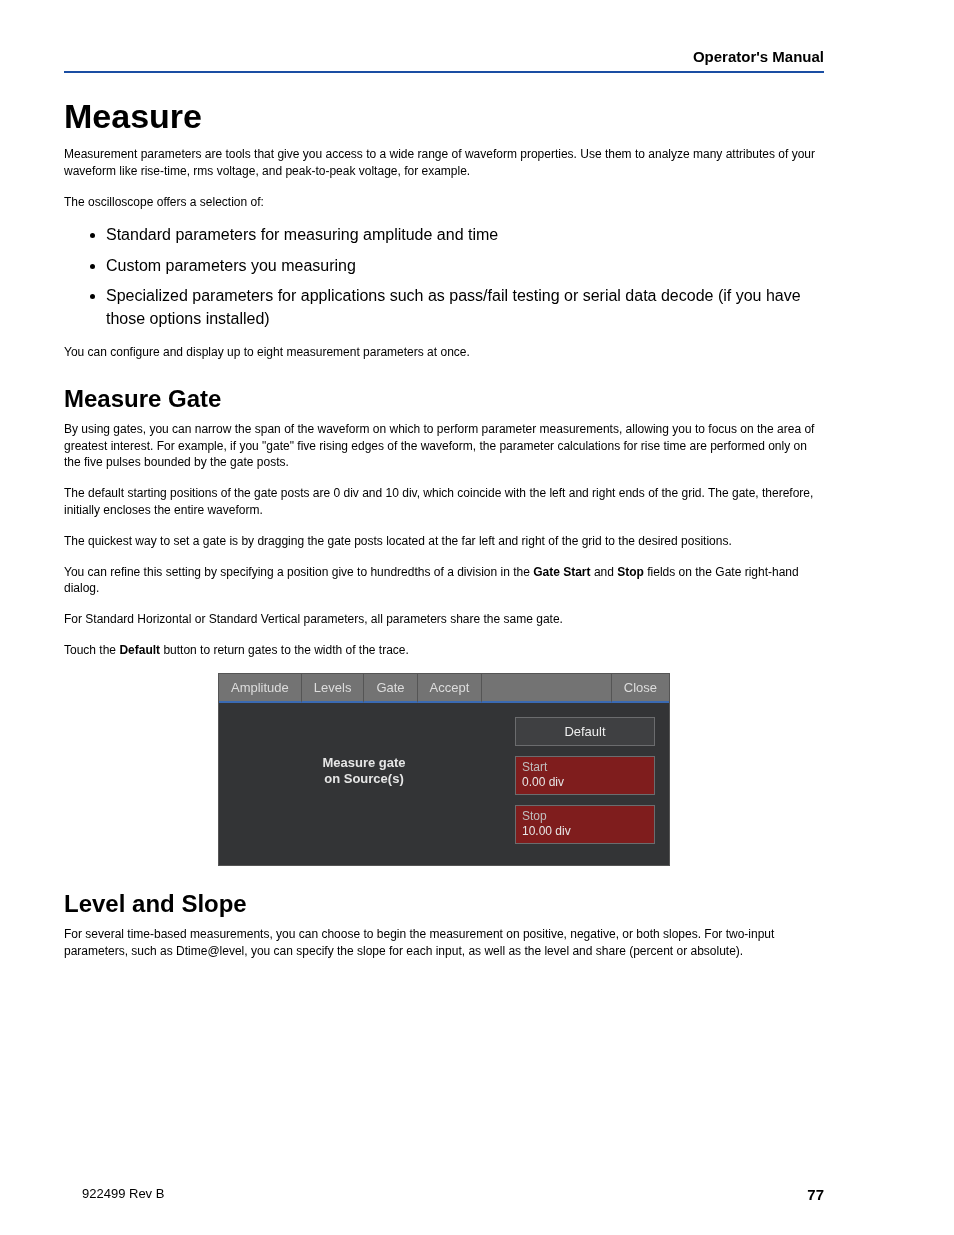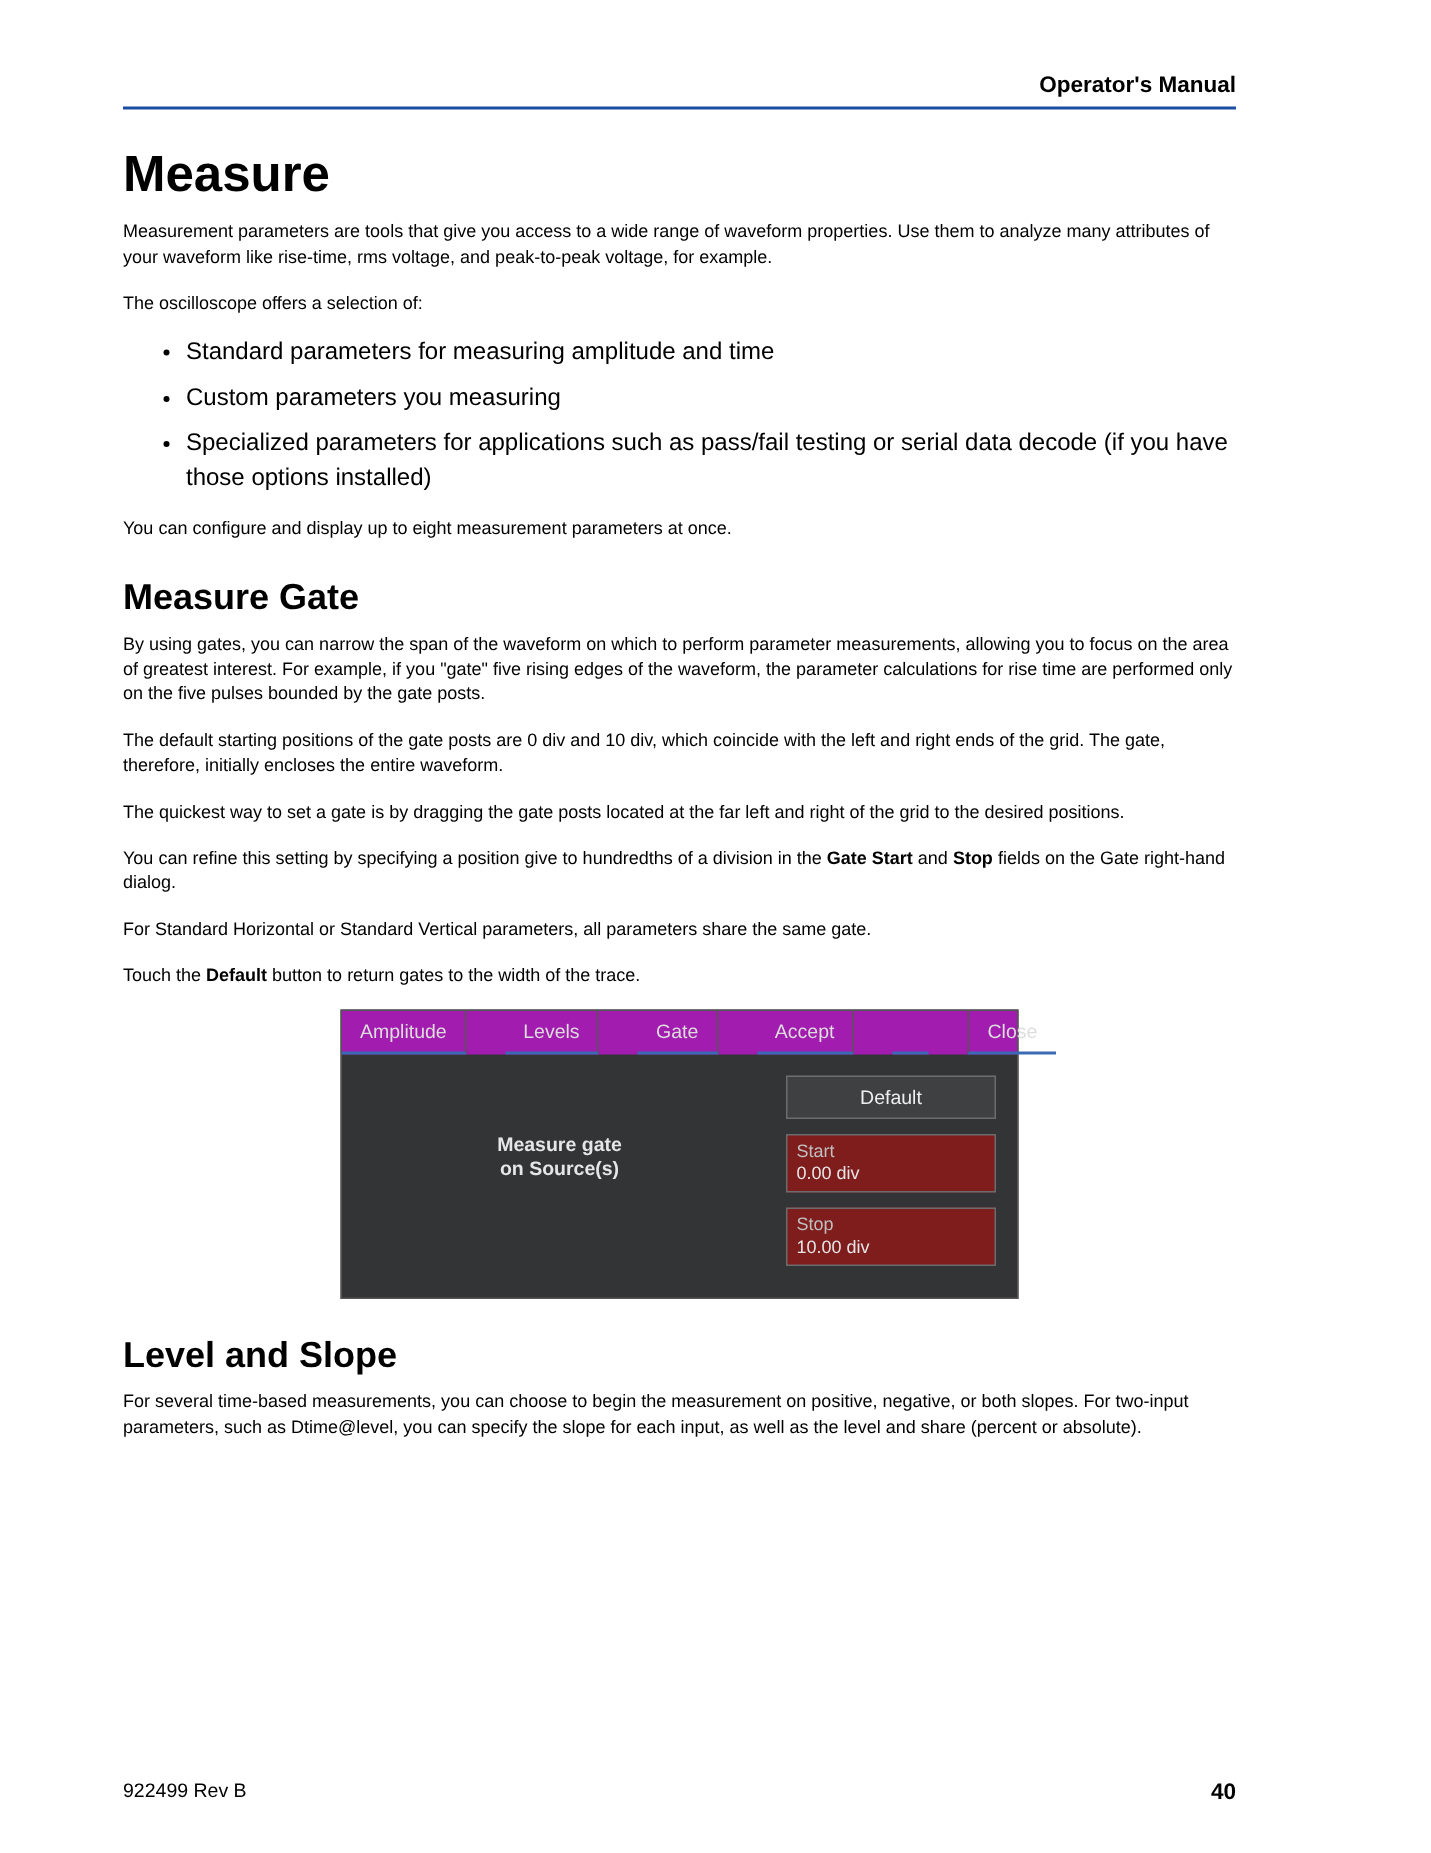--- a/index.html
+++ b/index.html
@@ -4,21 +4,21 @@
 <style>
   html, body {
     margin: 0;
     padding: 0;
     background: #fff;
     color: #000;
     font-family: Arial, Helvetica, sans-serif;
     width: 954px;
   }
   .page {
-    padding: 48px 48px 30px 82px;
+    padding: 48px 48px 30px 64px;
     box-sizing: border-box;
     width: 872px;
     min-height: 1235px;
     position: relative;
   }
   .header-right {
     text-align: right;
     font-weight: bold;
     font-size: 15px;
     padding-bottom: 6px;
@@ -63,22 +63,21 @@
   .dialog {
     width: 450px;
     background: #333436;
     border: 1px solid #555;
     color: #e6e6e6;
     font-size: 13px;
   }
   .dialog-tabs {
     display: flex;
     align-items: stretch;
-    background: #a21caf;
-    gap: 26px;
+    background: #737373;
   }
   .dtab {
     padding: 6px 12px;
     border-right: 1px solid #555;
     border-bottom: 2px solid #3a6ab3;
     color: #ddd;
     font-size: 13px;
   }
   .dtab.gap {
     flex: 1;
@@ -209,16 +208,16 @@
         </div>
       </div>
     </div>
   </div>
 
   <h2>Level and Slope</h2>
   <p>For several time-based measurements, you can choose to begin the measurement on positive, negative, or both slopes. For two-input parameters, such as Dtime@level, you can specify the slope for each input, as well as the level and share (percent or absolute).</p>
 
   <div class="footer">
     <span class="rev">922499 Rev B</span>
-    <span class="pn">40</span>
+    <span class="pn">77</span>
   </div>
 
 </div>
 
 </body></html>

